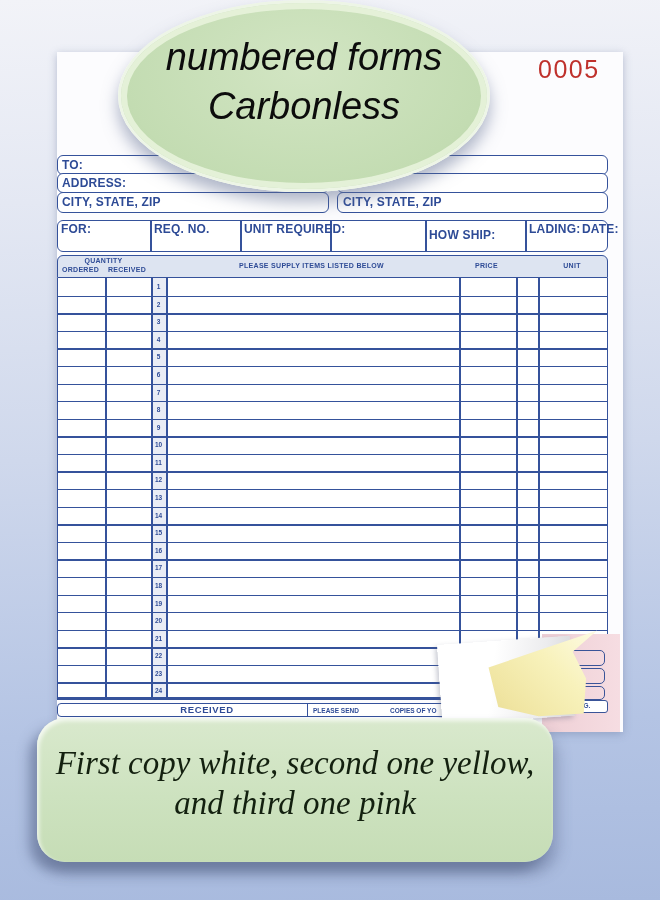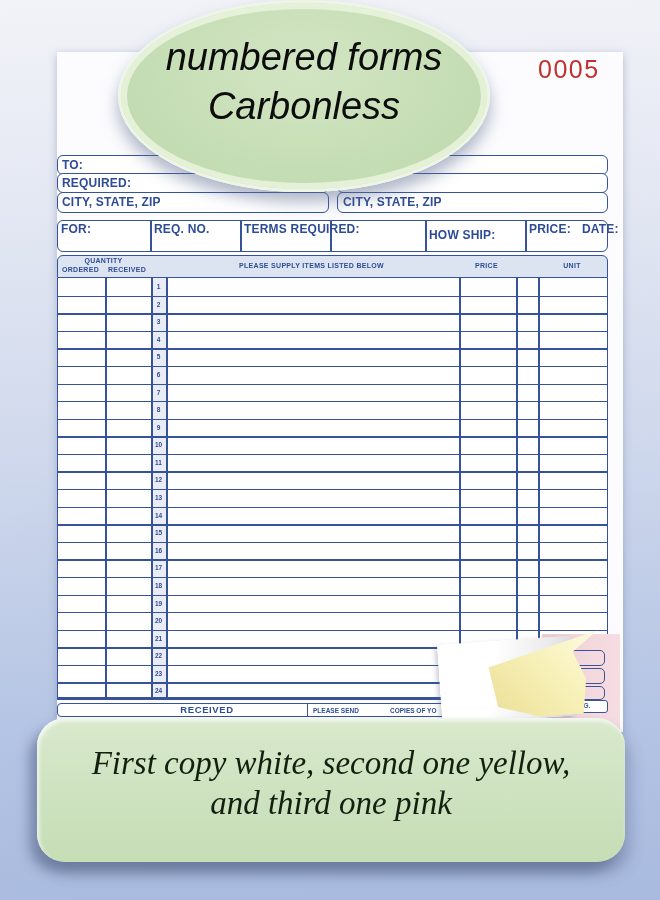--- a/index.html
+++ b/index.html
@@ -59,40 +59,40 @@
     filter:drop-shadow(-2px 3px 3px rgba(110,110,90,.35));}
 
   
   .oval{position:absolute;left:118px;top:0;width:372px;height:192px;border-radius:50%;
     background:radial-gradient(ellipse at 50% 35%,#d2e5c3 0%,#c3dcb2 70%,#b7d4a6 100%);
     border:3px solid #edf5e6;box-sizing:border-box;
     box-shadow:0 10px 16px rgba(95,110,145,.5),inset 0 0 0 6px rgba(232,243,219,.9);
     text-align:center;}
   .oval-text{padding-top:30px;font-style:italic;font-size:38px;line-height:1.28;color:#0c0c0c;
     font-family:"Liberation Sans",sans-serif;}
-  .caption-box{position:absolute;left:37px;top:718px;width:588px;height:144px;border-radius:28px;
+  .caption-box{position:absolute;left:37px;top:718px;width:516px;height:144px;border-radius:28px;
     background:linear-gradient(180deg,#d9e9cd 0%,#cde2bf 55%,#c6ddb6 100%);
     box-shadow:-8px 10px 12px rgba(75,90,125,.5),6px 12px 14px rgba(75,90,125,.3),
       inset 2px 3px 4px rgba(255,255,255,.75);
     text-align:center;}
   .caption-text{padding-top:25px;font-family:"Liberation Serif",serif;font-style:italic;
     font-size:33px;line-height:1.22;color:#13200f;}
 </style>
 </head>
 <body>
 
 <div class="scene">
 
   <div class="paper">
 
     <div class="rbox addr-l row-a">
       <span class="lbl" style="left:4px;top:2px;">TO:</span>
     </div>
     <div class="rbox addr-l row-b">
-      <span class="lbl" style="left:4px;top:2px;">REQUIRED:</span>
+      <span class="lbl" style="left:4px;top:2px;">ADDRESS:</span>
     </div>
     <div class="rbox addr-l row-c">
       <span class="lbl" style="left:4px;top:2px;">CITY, STATE, ZIP</span>
     </div>
 
     <div class="rbox addr-r row-a">
       <span class="lbl" style="left:5px;top:2px;"></span>
     </div>
     <div class="rbox addr-r row-b">
       <span class="lbl" style="left:5px;top:2px;"></span>
@@ -102,23 +102,23 @@
     </div>
 
     <div class="rbox forbox"></div>
     <div class="fdiv" style="left:93px;"></div>
     <div class="fdiv" style="left:183px;"></div>
     <div class="fdiv" style="left:273px;"></div>
     <div class="fdiv" style="left:368px;"></div>
     <div class="fdiv" style="left:468px;"></div>
     <span class="lbl" style="left:4px;top:170px;text-align:right;">FOR:</span>
     <span class="lbl" style="left:97px;top:170px;">REQ. NO.</span>
-    <span class="lbl" style="left:187px;top:170px;">TERMS REQUIRED:</span>
+    <span class="lbl" style="left:187px;top:170px;">UNIT REQUIRED:</span>
     <span class="lbl" style="left:372px;top:176px;">HOW SHIP:</span>
-    <span class="lbl" style="left:472px;top:170px;">PRICE:</span>
+    <span class="lbl" style="left:472px;top:170px;">LADING:</span>
     <span class="lbl" style="left:4px;top:170px;left:525px;">DATE:</span>
 
     <div class="rbox thead"></div>
     <span class="hd" style="left:0;top:205px;width:93px;">QUANTITY</span>
     <span class="hd" style="left:0;top:214px;width:47px;">ORDERED</span>
     <span class="hd" style="left:47px;top:214px;width:46px;">RECEIVED</span>
     <span class="hd" style="left:108px;top:210px;width:293px;">PLEASE SUPPLY ITEMS LISTED BELOW</span>
     <span class="hd" style="left:401px;top:210px;width:57px;">PRICE</span>
     <span class="hd" style="left:480px;top:210px;width:70px;">UNIT</span>
 

